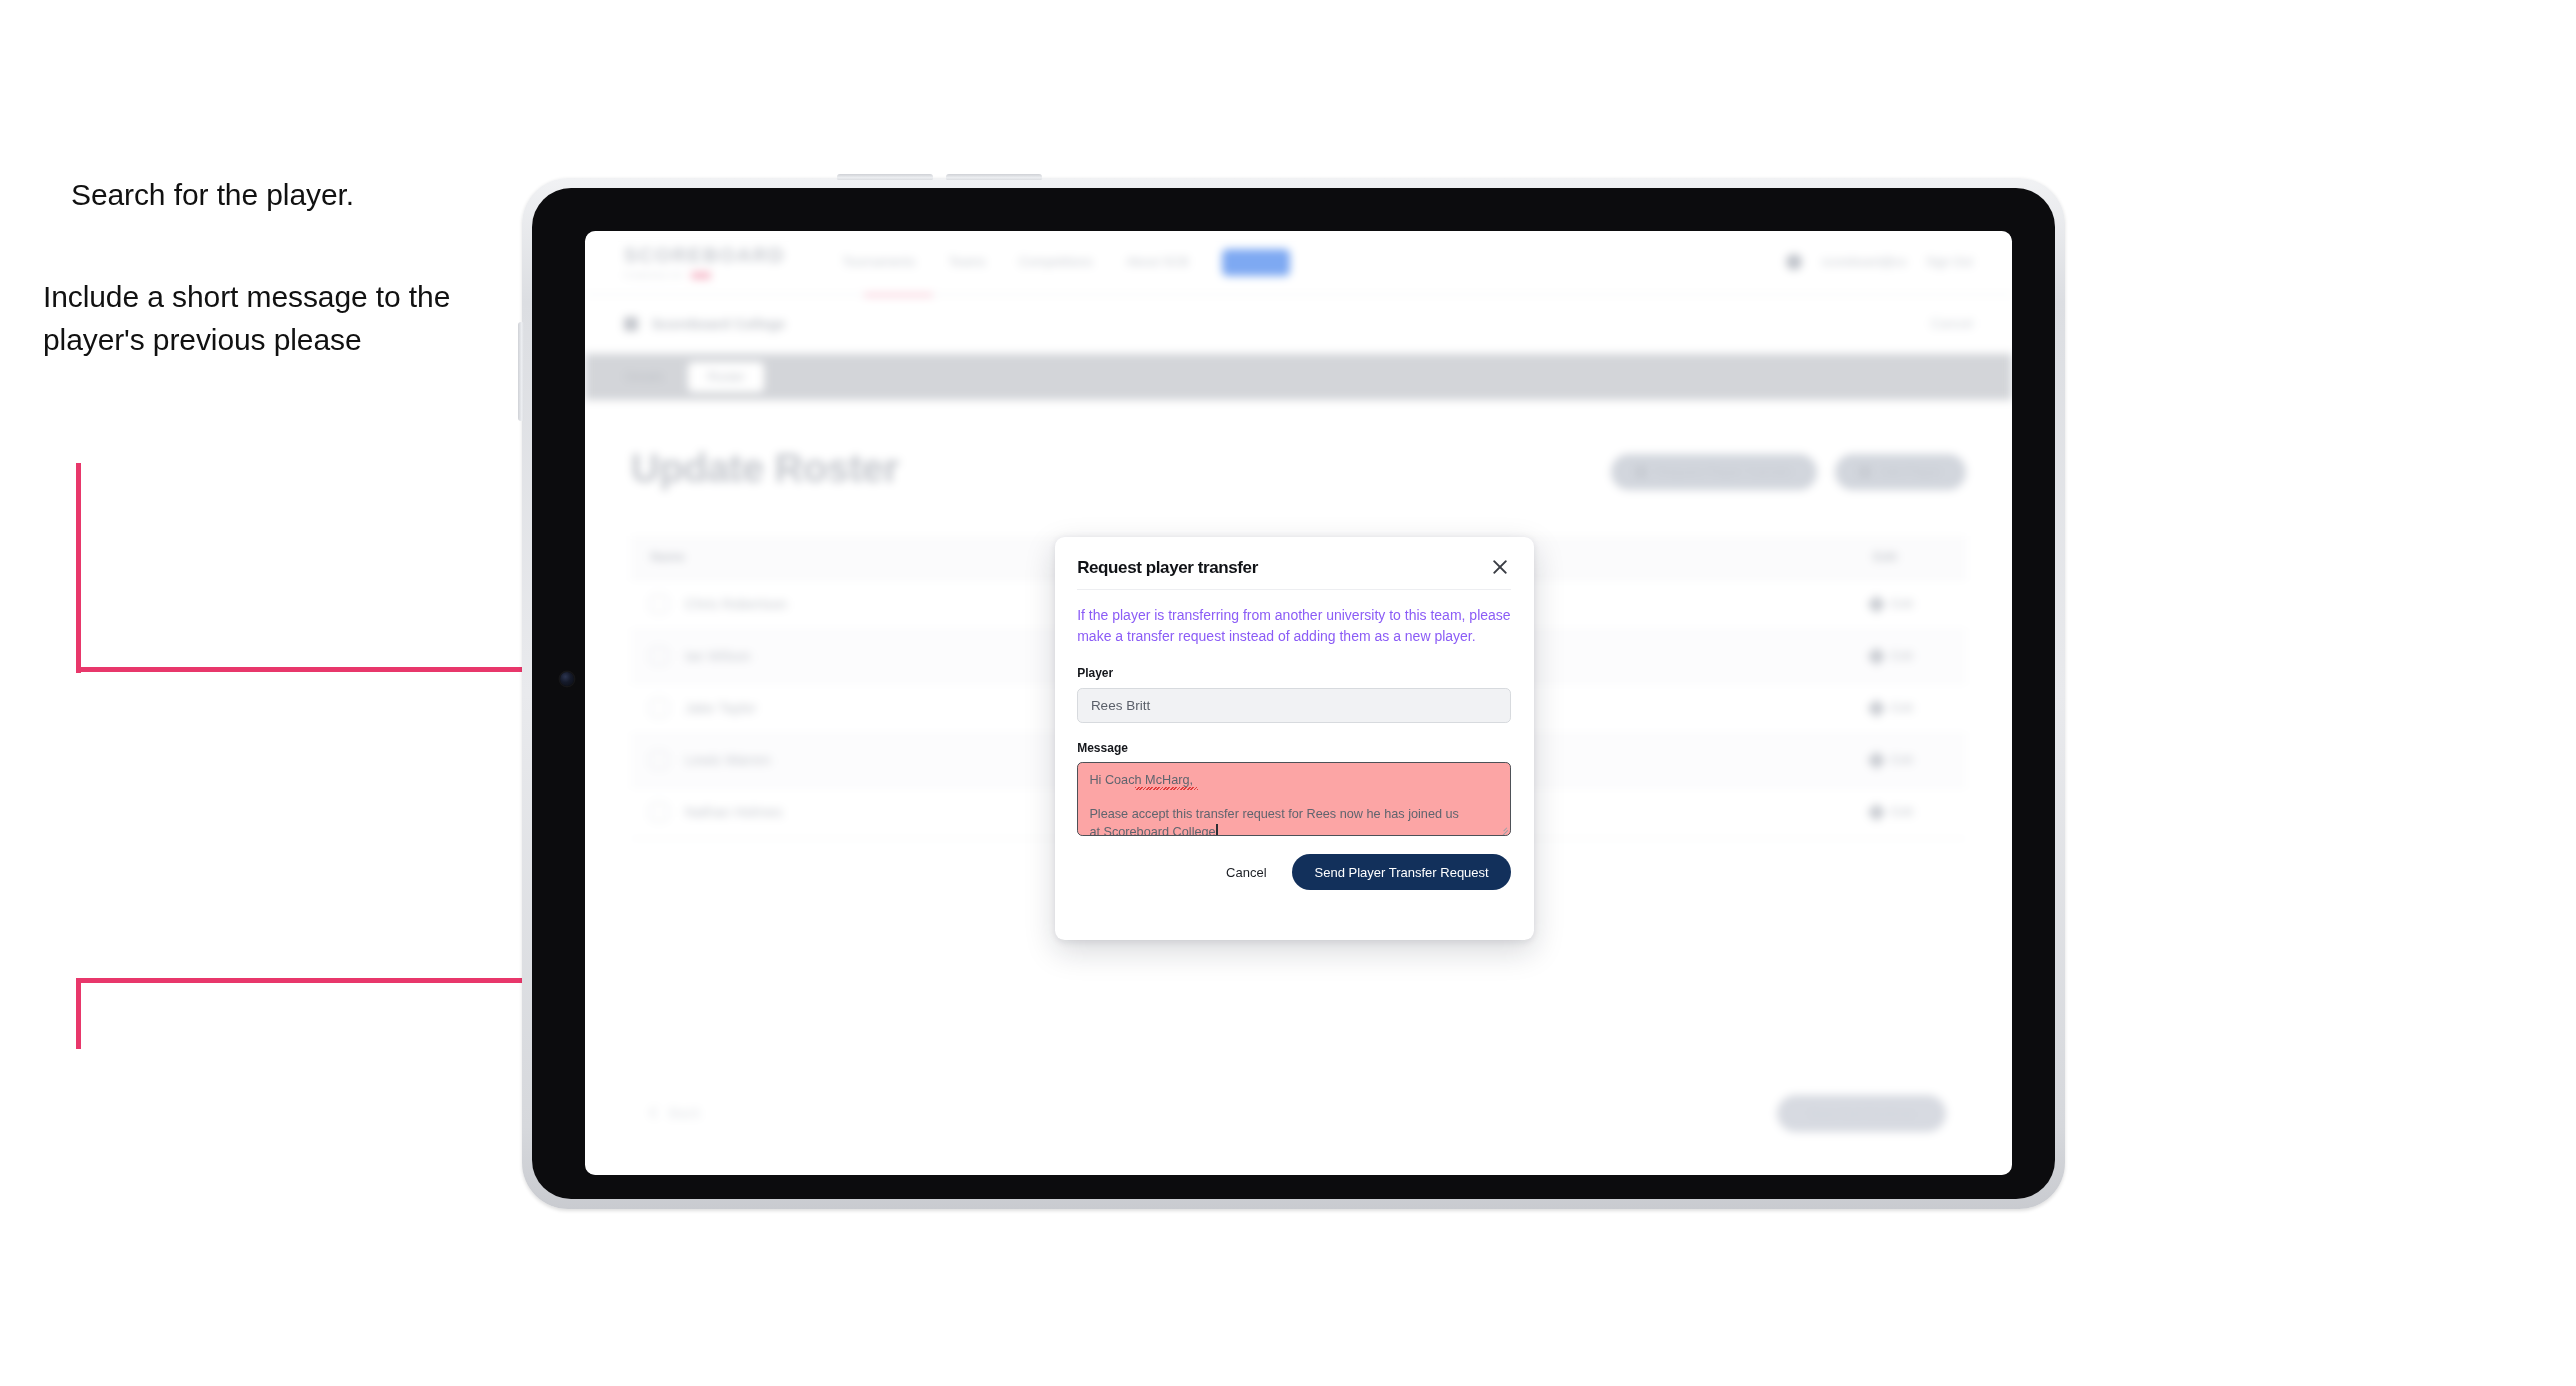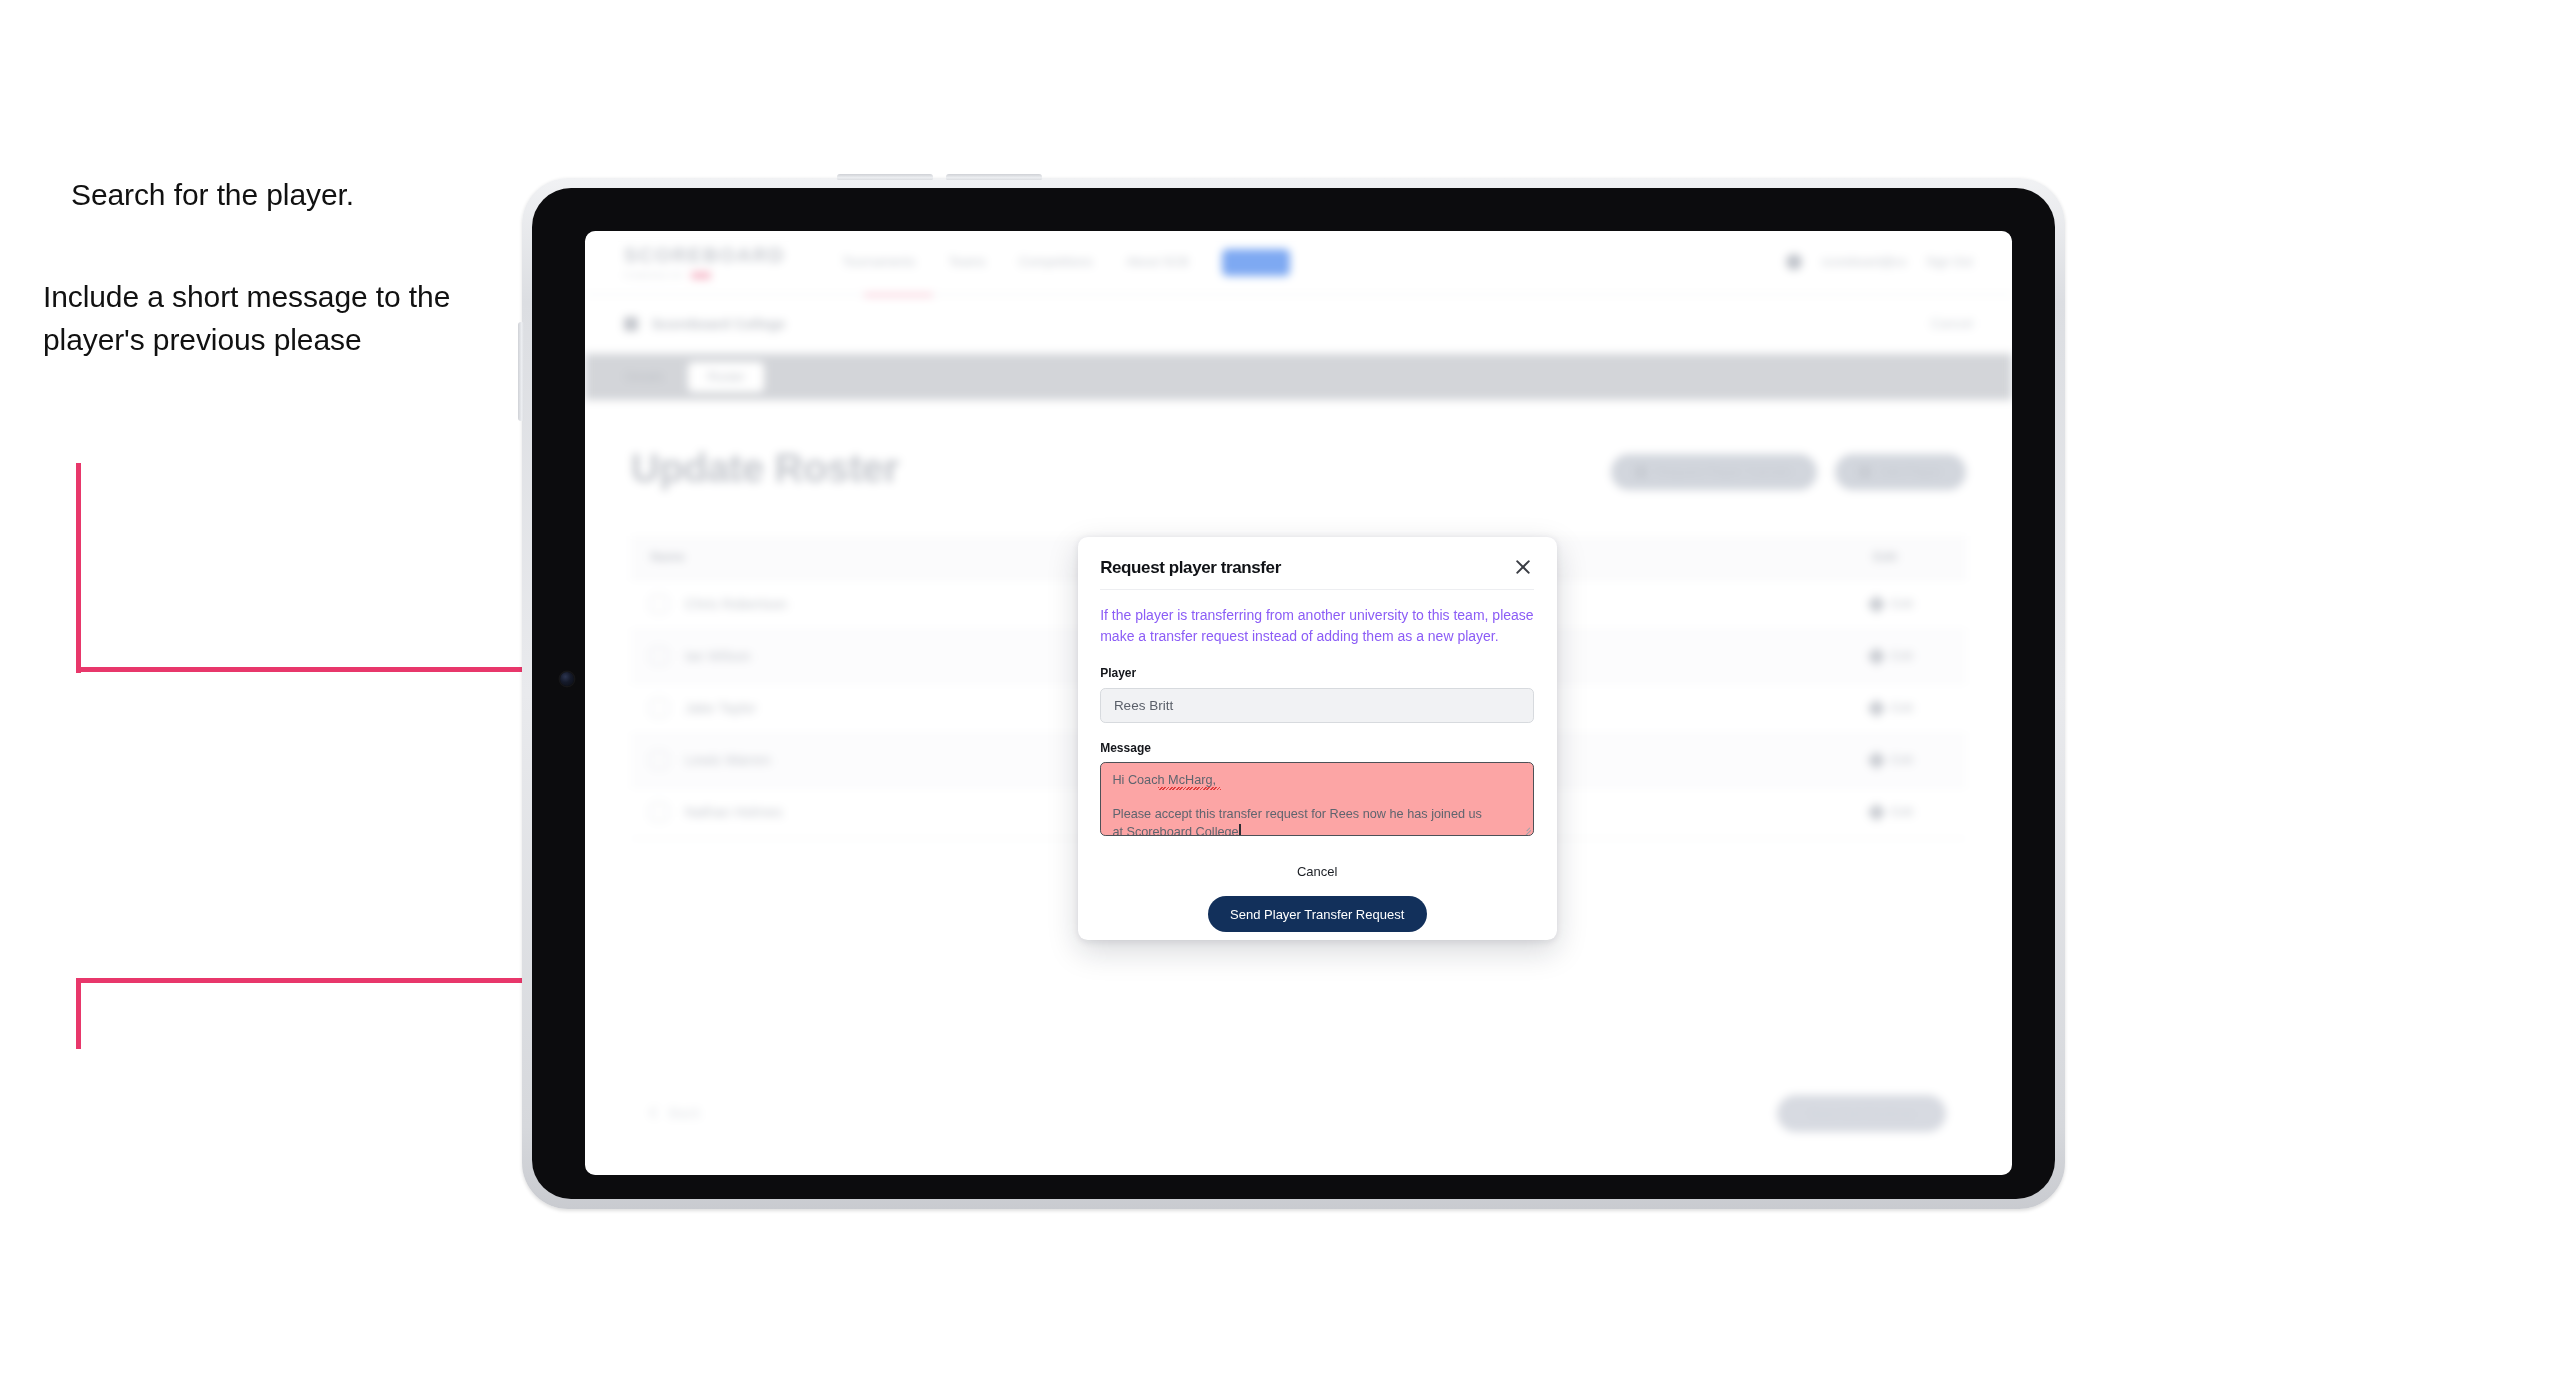--- a/index.html
+++ b/index.html
@@ -366,21 +366,21 @@
   }
   #resize-grip::before, #resize-grip::after {
     content: ""; position: absolute; background: #9aa0a8; height: 1px; border-radius: 0.7px;
     right: 0; transform-origin: 100% 50%; transform: rotate(-45deg);
   }
   #resize-grip::before { width: 9.7px; bottom: 1.5px; }
   #resize-grip::after  { width: 5.2px; bottom: 4.5px; }
 
   #modal-actions {
     display: flex; align-items: center; justify-content: flex-end;
-    gap: 7.5px; margin-top: 18px; flex-direction: column;
+    gap: 7.5px; margin-top: 18px;
   }
   #cancel-btn {
     background: transparent; border: none;
     font-size: 13px; color: #1b1e24;
     padding: 9.7px 18px; cursor: pointer;
     font-family: "Liberation Sans", sans-serif;
   }
   #send-btn {
     background: #12305B; border: none; border-radius: 19.5px;
     font-size: 13px; color: #ffffff; font-weight: 400;
@@ -519,21 +519,21 @@
             </div>
 
             <div id="bottom-back">
               <span id="back-caret"></span>
               <span>Back</span>
             </div>
             <div id="bottom-cta">Save And Continue</div>
           </div>
         </div>
 
-        <div id="modal-wrap" style="left:470px; top:306px;margin-left:23px;">
+        <div id="modal-wrap" style="left:470px; top:306px;">
           <div id="modal">
 
             <div id="modal-head">
               <div id="modal-title">Request player transfer</div>
               <div id="close-btn"></div>
             </div>
 
             <div id="modal-desc">If the player is transferring from another university to this team, please make a transfer request instead of adding them as a new player.</div>
 
             <div class="field-label">Player</div>

